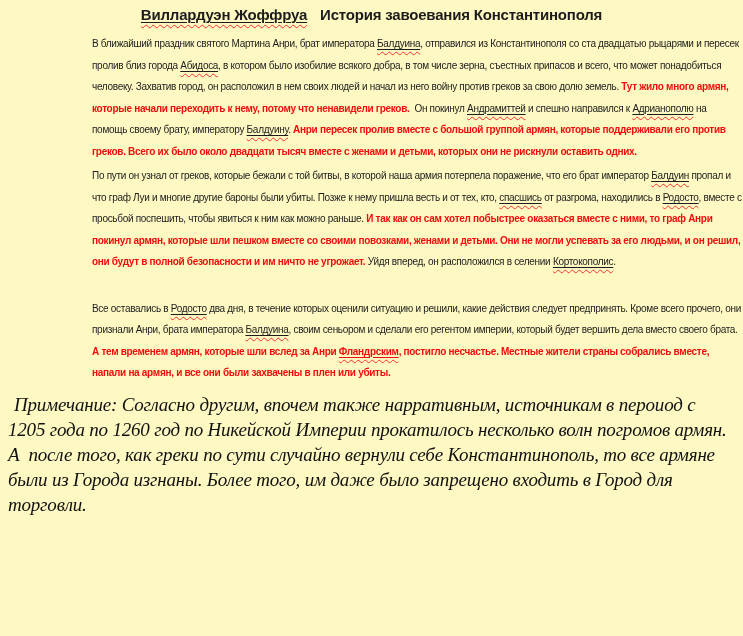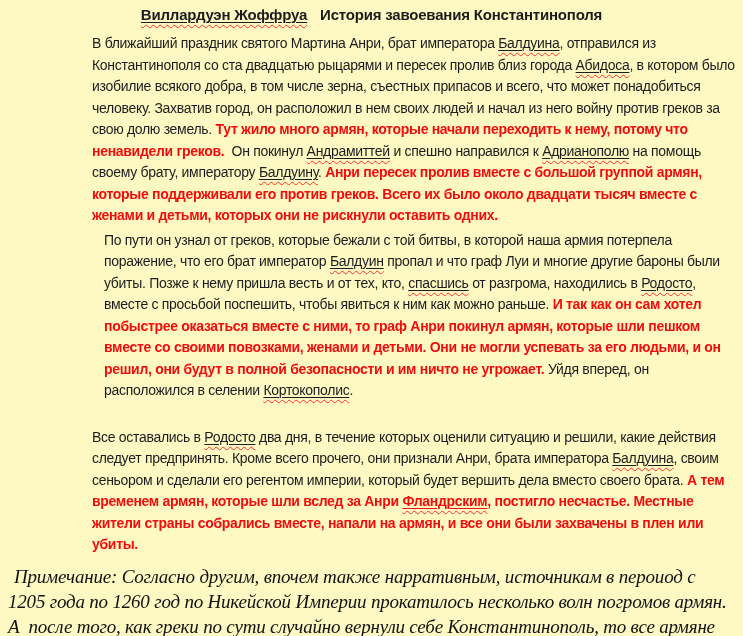--- a/index.html
+++ b/index.html
@@ -7,24 +7,24 @@
     width:743px; height:636px; overflow:hidden; background:#fef9c3;
     font-family:"Liberation Sans", sans-serif; color:#1c1c1c; position:relative;
   }
   .title {
     padding-top:5px; text-align:center; font-size:15px; font-weight:700;
     letter-spacing:-0.2px; line-height:19px;
   }
   .title .work { margin-left:13px; }
   .body {
     margin:9px 0 0 92px; width:650px;
-    font-size:14px; line-height:21.5px; letter-spacing:-0.3px;
+    font-size:10px; line-height:21.5px; letter-spacing:-0.3px;
   }
   .body p { margin:0; }
-  p.p2 { margin-top:3px;margin-left:12px; }
+  p.p2 { margin-top:3px; }
   p.p3 { margin-top:25px; }
   .red { color:#f10d0d; font-weight:700; }
   .uw {
     text-decoration-line:underline; text-decoration-style:wavy;
     text-decoration-color:#ff2f2f; text-decoration-thickness:1px;
     text-underline-offset:3.5px;
   }
   .sol {
     text-decoration-line:underline; text-decoration-style:solid;
     text-decoration-color:currentColor; text-decoration-thickness:1px;

